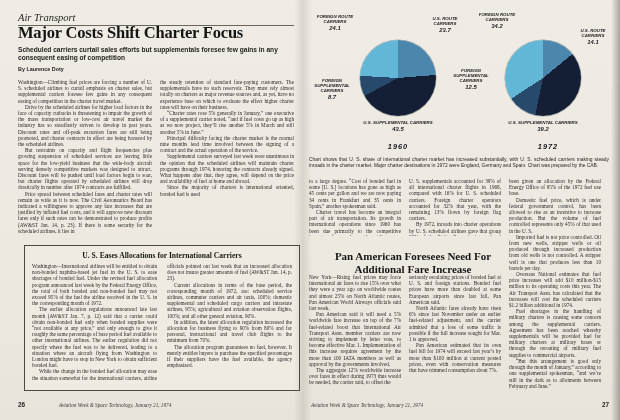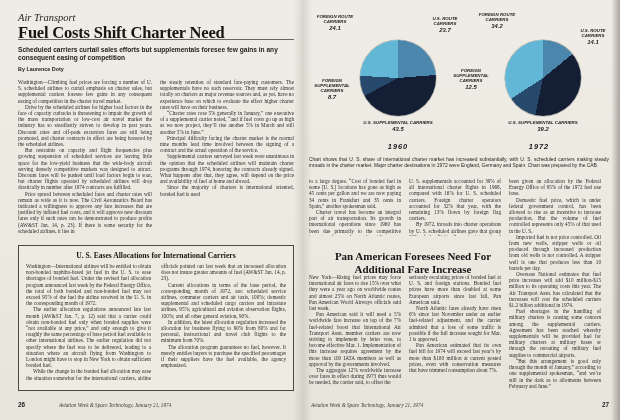--- a/index.html
+++ b/index.html
@@ -6,35 +6,35 @@
   .spread {
     position:relative; width:620px; height:420px; overflow:hidden;
     background:linear-gradient(to bottom, #efece5 0%, #ece9e1 60%, #e7e4db 100%);
     font-family:"Liberation Serif", serif; color:#23231f;
   }
   .page { position:absolute; top:0; height:420px; }
   .page-left { left:8px; width:294px; }
   .page-right { left:305px; width:312px; }
 
   
-  .kicker-row { position:absolute; left:10px; top:7px; width:276px; border-bottom:0.8px solid #6a665e; padding-bottom:14px; }
+  .kicker-row { position:absolute; left:10px; top:7px; width:276px; border-bottom:0.8px solid #6a665e; padding-bottom:0; }
   .kicker { font-style:italic; font-size:10.5px; font-weight:400; color:#1f1f1c; }
   .headline { position:absolute; left:10px; top:23px; width:280px; margin:0; font-size:16.5px; font-weight:700; letter-spacing:-0.2px; color:#151513; }
   .deck { position:absolute; left:10px; top:46px; width:266px; margin:0; font-family:"Liberation Sans", sans-serif; font-weight:700; font-size:6.6px; line-height:7.8px; color:#1d1d1a; }
   .byline { position:absolute; left:10px; top:66px; margin:0; font-family:"Liberation Sans", sans-serif; font-weight:700; font-size:5.4px; color:#24241f; }
 
   .col { position:absolute; overflow:hidden; }
   .col-a { left:10px; top:79px; width:134px; height:162px; }
   .col-b { left:152px; top:79px; width:134px; height:162px; }
   .col p, .rcol p, .box-cols p {
     margin:0; font-size:5.2px; line-height:6.2px; text-align:justify; text-indent:7px; color:#2a2a26;
   }
   .col p:first-child, .rcol p:first-child { text-indent:0; }
 
-  .alloc-box { position:absolute; left:10px; top:245px; width:276px; height:146px; border:1px solid #4d4941; background:#eeebe2; box-sizing:border-box; padding:5px 7px; }
+  .alloc-box { position:absolute; left:16px; top:245px; width:276px; height:146px; border:1px solid #4d4941; background:#eeebe2; box-sizing:border-box; padding:5px 7px; }
   .box-title { margin:0 0 3px 0; text-align:center; font-size:7.6px; font-weight:700; color:#181815; }
   .box-cols { column-count:2; column-gap:10px; height:124px; overflow:hidden; }
   .box-cols p:first-child { text-indent:0; }
 
   .folio { position:absolute; left:10px; top:401px; width:278px; display:flex; align-items:baseline; }
   .folio .pageno { font-family:"Liberation Sans", sans-serif; font-weight:700; font-size:6.4px; color:#201f1c; }
   .folio .journal { font-style:italic; font-size:5.2px; color:#3a3934; }
   .folio-left .journal { margin-left:34px; }
   .folio-right { left:6px; top:401px; width:298px; justify-content:space-between; }
 
@@ -47,21 +47,21 @@
   .pie-label .val { display:block; font-size:5.9px; line-height:6px; margin-top:1px; }
   .lbl-1a { left:4px;   top:10px;  width:52px; }   
   .lbl-1b { left:116px; top:12px;  width:48px; }   
   .lbl-1c { left:4px;   top:74px;  width:46px; }   
   .lbl-1d { left:48px;  top:116px; width:90px; }   
   .lbl-2a { left:166px; top:8px;   width:52px; }   
   .lbl-2b { left:266px; top:24px;  width:44px; }   
   .lbl-2c { left:138px; top:64px;  width:56px; }   
   .lbl-2d { left:193px; top:116px; width:90px; }   
   .year { position:absolute; top:138px; width:40px; text-align:center; font-family:"Liberation Sans", sans-serif; font-weight:700; font-size:7.4px; letter-spacing:1px; color:#17171a; }
-  .year-1960 { left:73px; } .year-1972 { left:214px; }
+  .year-1960 { left:73px; } .year-1972 { left:223px; }
   .chart-caption { position:absolute; left:4px; top:157px; width:300px; margin:0; font-family:"Liberation Sans", sans-serif; font-size:4.9px; line-height:5.9px; text-align:justify; color:#26251f; }
 
   .rcol { position:absolute; overflow:hidden; }
   .rcol-1 { left:4px;   top:178px; width:92px; height:58px; }
   .rcol-2 { left:104px; top:178px; width:92px; height:58px; }
   .rcol-3 { left:204px; top:178px; width:92px; height:212px; }
   .panam-headline { position:absolute; left:4px; top:242px; width:192px; margin:8px; text-align:center; font-size:11px; line-height:13px; font-weight:700; color:#161614; }
   .rcol-4 { left:4px;   top:274px; width:92px; height:116px; }
   .rcol-5 { left:104px; top:274px; width:92px; height:116px; }
 
@@ -73,21 +73,21 @@
 </head>
 <body>
 
 <div class="spread">
 
   <section class="page page-left">
     <header class="kicker-row">
       <span class="kicker">Air Transport</span>
     </header>
 
-    <h1 class="headline">Fuel Costs Shift Charter Need</h1>
+    <h1 class="headline">Major Costs Shift Charter Focus</h1>
     <p class="deck">Scheduled carriers curtail sales efforts but supplementals foresee few gains in any consequent easing of competition</p>
     <p class="byline">By Laurence Doty</p>
 
     <div class="col col-a">
         <p>Washington—Climbing fuel prices are forcing a number of U. S. scheduled airlines to curtail emphasis on charter sales, but supplemental carriers foresee few gains in any consequent easing of competition in the charter travel market.</p>
         <p>Drive by the scheduled airlines for higher load factors in the face of capacity cutbacks is threatening to impair the growth of the mass transportation or low-cost air travel market the industry has so steadfastly striven to develop in past years. Discount rates and off-peak excursion fares are still being promoted, and charter contracts in effect are being honored by the scheduled airlines.</p>
         <p>But restraints on capacity and flight frequencies plus growing suspension of scheduled services are leaving little space for the low-yield business that the wide-body aircraft serving densely competitive markets was designed to attract. Discount fares will be pushed until load factors begin to soar, but charter flights operated by scheduled airlines will drop drastically in number after 1974 contracts are fulfilled.</p>
         <p>Price spread between scheduled fares and charter rates will remain as wide as it is now. The Civil Aeronautics Board has indicated a willingness to approve any fare increases that are justified by inflated fuel costs, and it will approve new discount fares only if such rates can be demonstrated to produce profits (AW&amp;ST Jan. 14, p. 23). If there is some security for the scheduled airlines, it lies in</p>
       </div>
     <div class="col col-b">

